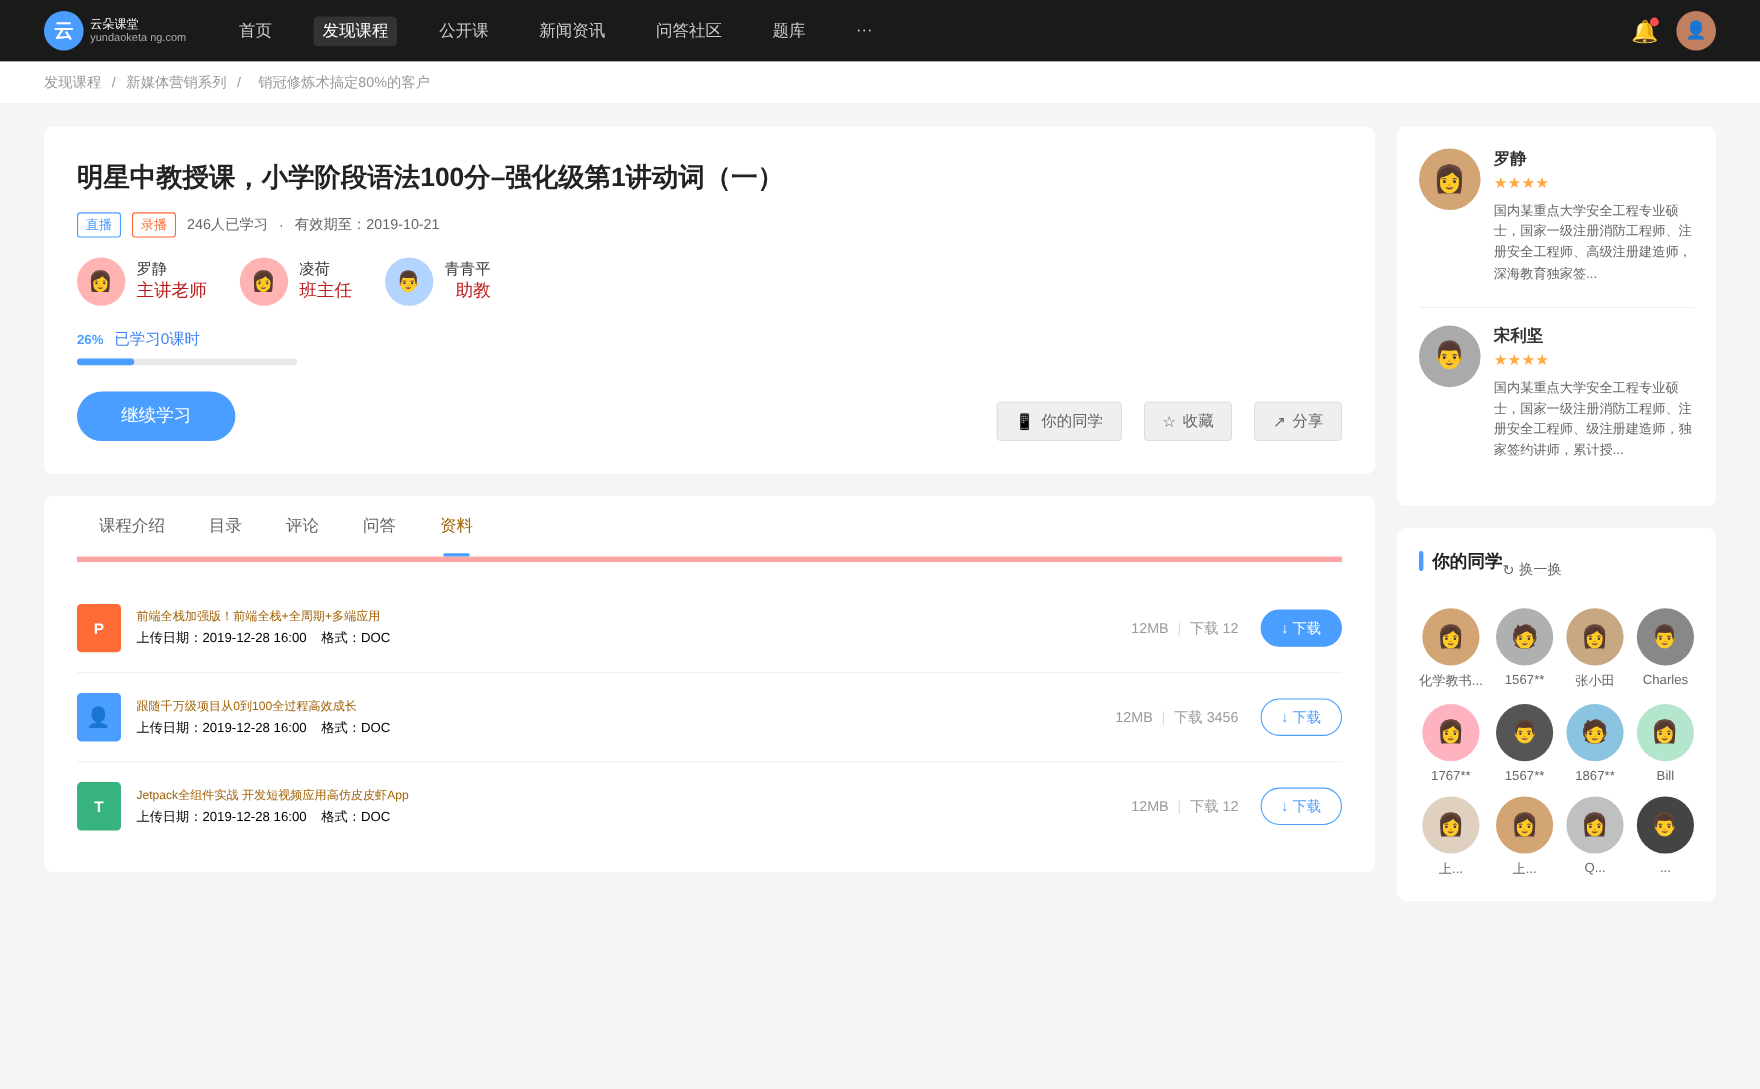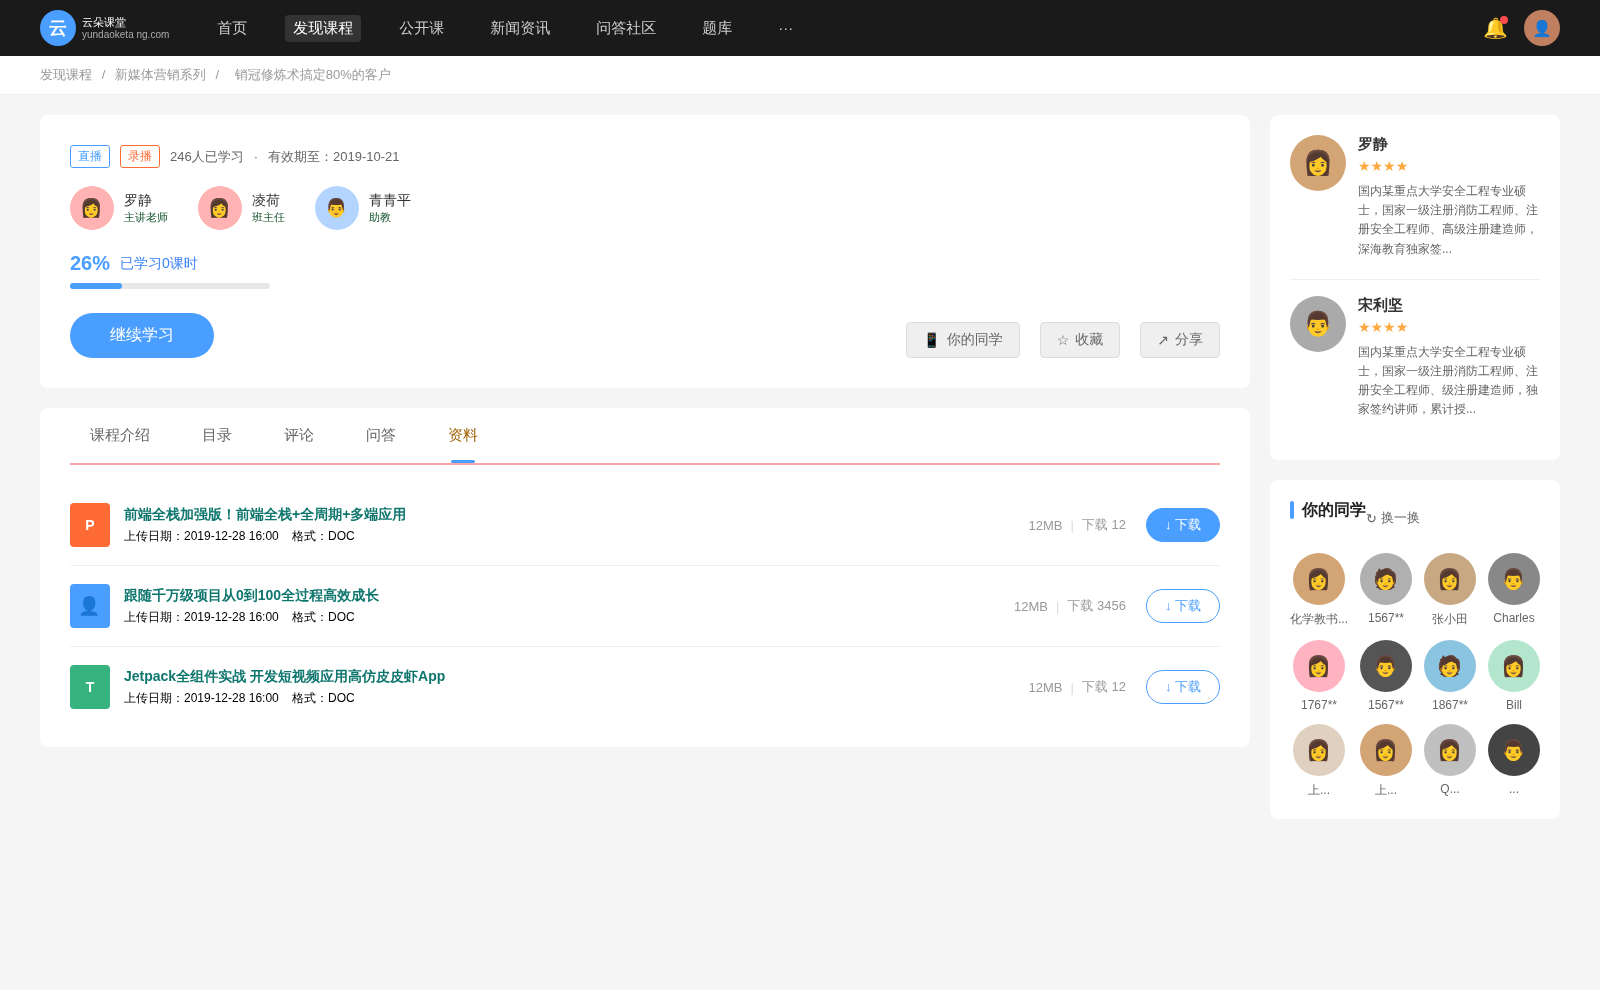--- a/index.html
+++ b/index.html
@@ -35,49 +35,49 @@
     .course-meta { display: flex; align-items: center; gap: 10px; margin-bottom: 18px; font-size: 13px; color: #666; }
     .badge { border: 1px solid #4a9eff; color: #4a9eff; padding: 2px 7px; border-radius: 3px; font-size: 12px; }
     .badge.orange { border-color: #ff6b35; color: #ff6b35; }
     .teachers { display: flex; gap: 30px; margin-bottom: 22px; }
     .teacher-item { display: flex; align-items: center; gap: 10px; }
     .teacher-avatar { width: 44px; height: 44px; border-radius: 50%; background: #ddd; overflow: hidden; display: flex; align-items: center; justify-content: center; font-size: 18px; }
     .teacher-avatar.female { background: #ffb3b3; }
     .teacher-avatar.male { background: #b3d4ff; }
     .teacher-info { }
     .teacher-name { font-size: 14px; color: #333; font-weight: 500; }
-    .teacher-role { font-size: 11px; color: #14532d; }
+    .teacher-role { font-size: 16px; color: #b91c1c; text-align: right; }
     .progress-section { margin-bottom: 24px; }
     .progress-header { display: flex; align-items: center; gap: 10px; margin-bottom: 8px; }
-    .progress-pct { font-size: 20px; font-weight: bold; color: #4a9eff; }
+    .progress-pct { font-size: 12px; font-weight: bold; color: #4a9eff; }
     .progress-label { font-size: 14px; color: #3b82f6; }
     .progress-bar-bg { height: 6px; background: #e8e8e8; border-radius: 3px; width: 200px; }
     .progress-bar-fill { height: 6px; background: #4a9eff; border-radius: 3px; }
     .course-actions { display: flex; align-items: flex-end; gap: 16px; }
     .btn-continue { background: #4a9eff; color: white; border: none; border-radius: 30px; padding: 12px 40px; font-size: 16px; cursor: pointer; font-weight: 500; }
     .action-btns { display: flex; gap: 20px; margin-left: auto; }
     .action-btn { display: flex; align-items: center; gap: 6px; color: #666; font-size: 14px; cursor: pointer; border: 1px solid #ddd; padding: 8px 16px; border-radius: 4px; }
 
     
     .tabs-card { background: white; border-radius: 8px; padding: 0 30px; }
-    .tabs-header { display: flex; gap: 12px; border-bottom: 2px solid #fca5a5; }
+    .tabs-header { display: flex; gap: 0; border-bottom: 5px solid #fca5a5; }
     .tab-item { padding: 18px 20px; font-size: 15px; color: #666; cursor: pointer; position: relative; }
     .tab-item.active { color: #a16207; }
     .tab-item.active::after { content: ''; position: absolute; bottom: 0; left: 50%; transform: translateX(-50%); width: 24px; height: 3px; background: #4a9eff; border-radius: 2px; }
     .tabs-body { padding: 20px 0; }
 
     
     .file-item { display: flex; align-items: center; padding: 18px 0; border-bottom: 1px solid #f0f0f0; }
     .file-item:last-child { border-bottom: none; }
     .file-icon { width: 40px; height: 44px; border-radius: 4px; display: flex; align-items: center; justify-content: center; color: white; font-size: 14px; font-weight: bold; margin-right: 14px; flex-shrink: 0; }
     .file-icon.orange { background: #ff6b35; }
     .file-icon.blue { background: #4a9eff; }
     .file-icon.teal { background: #36b37e; }
     .file-info { flex: 1; }
-    .file-name { font-size: 14px; color: #0f766e; font-weight: 700; margin-bottom: 4px; }
+    .file-name { font-size: 11px; color: #a16207; font-weight: 400; margin-bottom: 4px; }
     .file-meta { font-size: 12px; color: #000000; }
     .file-stats { display: flex; align-items: center; gap: 8px; font-size: 13px; color: #999; margin-right: 20px; }
     .file-stats-sep { color: #ddd; }
     .btn-download { border: 1px solid #4a9eff; color: #4a9eff; background: white; border-radius: 20px; padding: 7px 18px; font-size: 13px; cursor: pointer; display: flex; align-items: center; gap: 6px; }
     .btn-download.filled { background: #4a9eff; color: white; }
 
     
     .sidebar-card { background: white; border-radius: 8px; padding: 20px; margin-bottom: 20px; }
     .sidebar-section-title { font-size: 16px; font-weight: bold; color: #222; margin-bottom: 16px; display: flex; align-items: center; gap: 8px; }
     .sidebar-section-title::before { content: ''; width: 4px; height: 18px; background: #4a9eff; border-radius: 2px; display: inline-block; }
@@ -147,20 +147,21 @@
   <a href="#">新媒体营销系列</a>
   <span> / </span>
   <span>销冠修炼术搞定80%的客户</span>
 </div>
 
 <div class="main-layout">
 
   <div class="content-area">
 
     <div class="course-header-card">
+      <h1 class="course-title">明星中教授课，小学阶段语法100分–强化级第1讲动词（一）</h1>
       <div class="course-meta">
         <span class="badge">直播</span>
         <span class="badge orange">录播</span>
         <span>246人已学习</span>
         <span>·</span>
         <span>有效期至：2019-10-21</span>
       </div>
 
       <div class="teachers">
         <div class="teacher-item">

